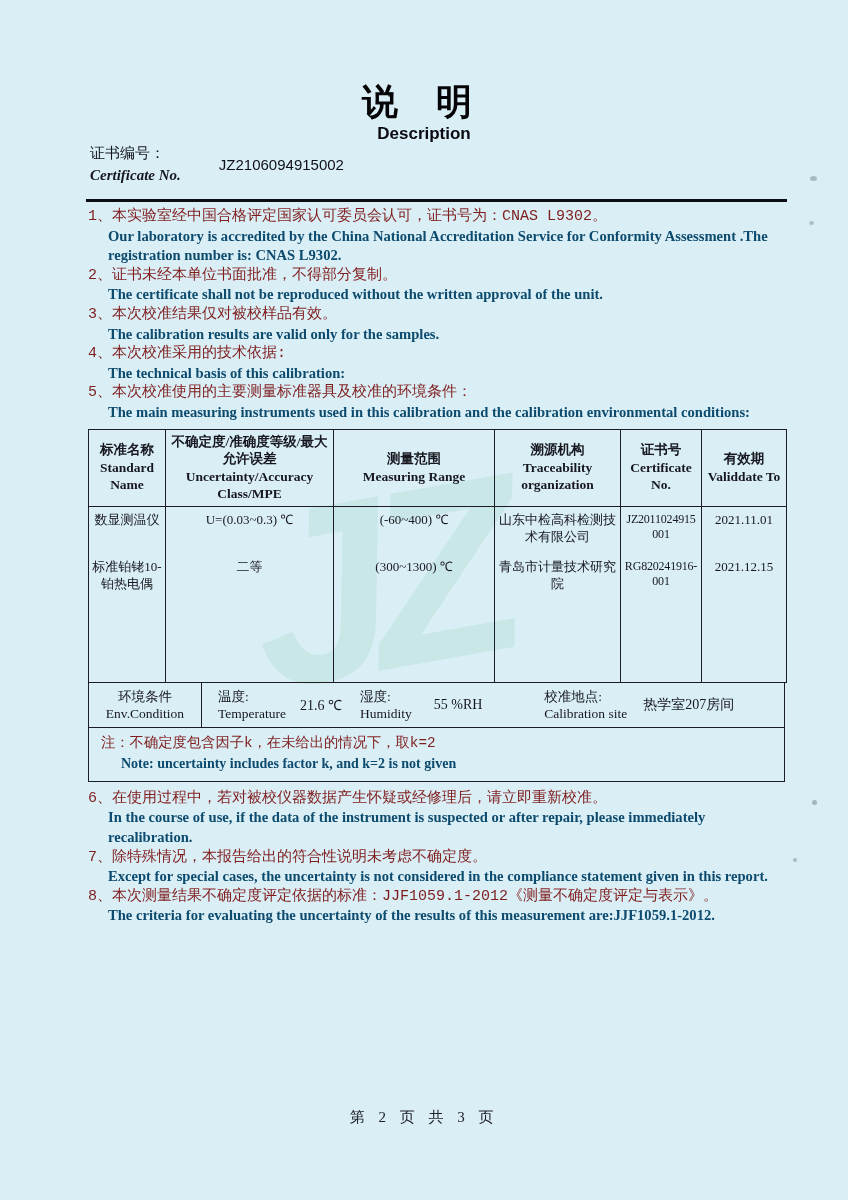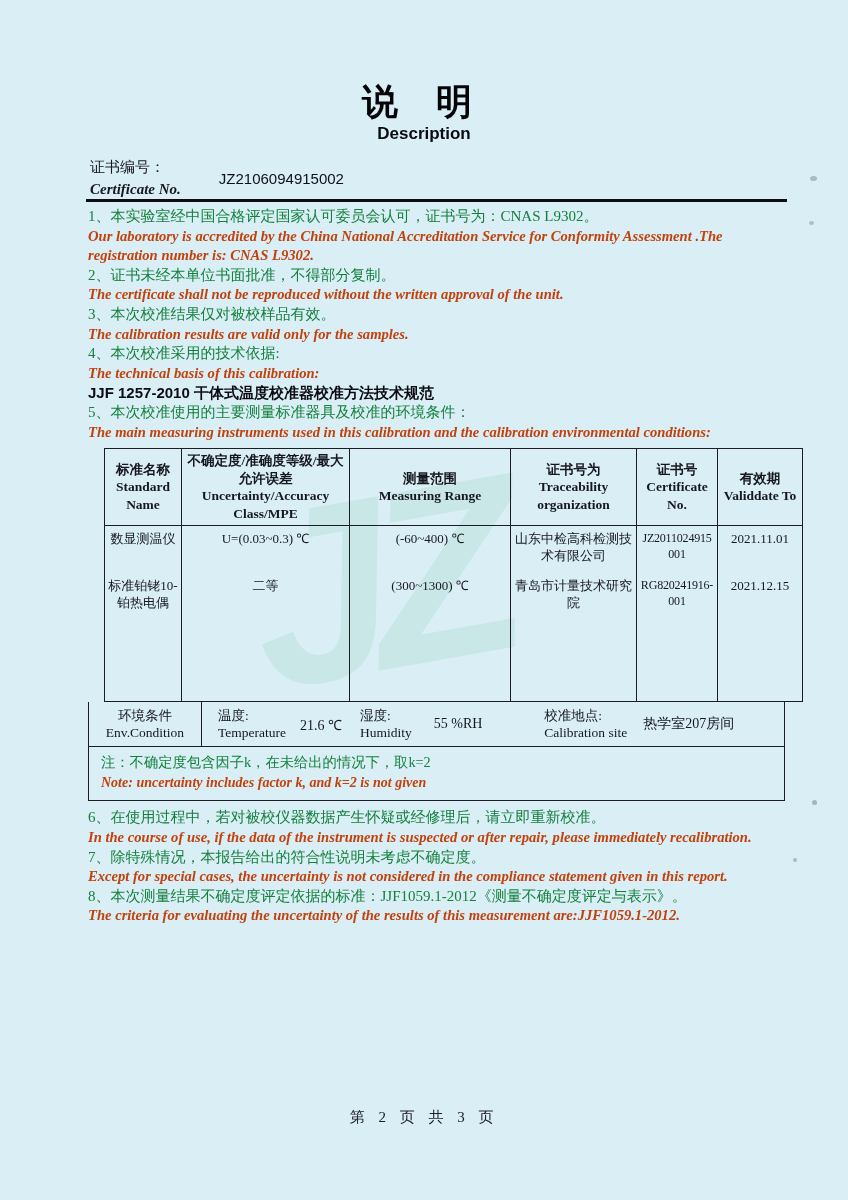--- a/index.html
+++ b/index.html
@@ -26,36 +26,36 @@
     position:absolute; top:78px; left:0; width:100%; text-align:center;
     font-family:Liberation Sans, sans-serif; font-weight:bold;
     font-size:36px; letter-spacing:14px; color:#050508; margin:0;
   }
   .page-subtitle {
     position:absolute; top:124px; left:0; width:100%; text-align:center;
     font-family:"Liberation Sans", sans-serif; font-weight:bold;
     font-size:17px; color:#0a0a10;
   }
 
-  .cert-block { position:absolute; left:90px; top:156px; display:flex; }
+  .cert-block { position:absolute; left:90px; top:142px; display:flex; }
   .cert-labels .cn { font-size:15px; line-height:22px; }
   .cert-labels .en-up { font-size:15px; line-height:22px; font-weight:bold; font-style:italic; }
   .cert-value {
     margin-left:38px; margin-top:14px;
     font-family:"Liberation Sans", sans-serif; font-size:15px; color:#101018;
   }
   .rule { position:absolute; left:86px; top:199px; width:701px; height:2.5px; background:#0c0c12; }
 
   .content { position:absolute; left:88px; top:207px; width:700px; }
-  .line-cn { font-size:15px; line-height:19.6px; color:#15803d; }
-  .line-en { font-size:14.6px; line-height:19.6px; font-weight:bold; font-style:italic; color:#c2410c; }
+  .line-cn { font-size:15px; line-height:19.6px; color:#7f1d1d;font-family:Liberation Mono, monospace; }
+  .line-en { font-size:14.6px; line-height:19.6px; font-weight:bold; color:#0c4a6e;margin-left:20px; }
   .line-std { font-size:15px; line-height:19.6px; font-weight:bold; font-family:"Liberation Sans", sans-serif; color:#0c0c12; }
 
   .table-wrap { margin-top:6px; width:698px; }
-  table.cal { width:698px; border-collapse:collapse; table-layout:fixed;margin-left:16px; }
+  table.cal { width:698px; border-collapse:collapse; table-layout:fixed; }
   table.cal th, table.cal td { border:1.6px solid #1c1c24; }
   table.cal th { font-size:13.5px; font-weight:bold; padding:3px 2px; line-height:1.3; text-align:center; vertical-align:middle; height:62px; }
   table.cal th .en-h { font-weight:bold; }
   .c0{width:77px}.c1{width:168px}.c2{width:161px}.c3{width:126px}.c4{width:81px}.c5{width:85px}
   table.cal td { height:170px; vertical-align:top; text-align:center; font-size:13px; line-height:1.3; padding:5px 3px 0 3px; }
   td.small-txt { font-size:12.3px; }
   .entry-a { min-height:47px; }
   .cert-num { word-break:break-all; letter-spacing:-0.2px; font-size:12px; }
 
   .env-row {
@@ -106,21 +106,20 @@
     <div class="content">
 
       <div class="line-cn">1、本实验室经中国合格评定国家认可委员会认可，证书号为：CNAS L9302。</div>
       <div class="line-en">Our laboratory is accredited by the China National Accreditation Service for Conformity Assessment .The registration number is: CNAS L9302.</div>
       <div class="line-cn">2、证书未经本单位书面批准，不得部分复制。</div>
       <div class="line-en">The certificate shall not be reproduced without the written approval of the unit.</div>
       <div class="line-cn">3、本次校准结果仅对被校样品有效。</div>
       <div class="line-en">The calibration results are valid only for the samples.</div>
       <div class="line-cn">4、本次校准采用的技术依据:</div>
       <div class="line-en">The technical basis of this calibration:</div>
-      <div class="line-std">JJF 1257-2010 干体式温度校准器校准方法技术规范</div>
       <div class="line-cn">5、本次校准使用的主要测量标准器具及校准的环境条件：</div>
       <div class="line-en">The main measuring instruments used in this calibration and  the calibration environmental conditions:</div>
 
       <div class="table-wrap">
         <table class="cal">
           <colgroup>
             <col class="c0">
               <col class="c1">
               <col class="c2">
               <col class="c3">
@@ -135,21 +134,21 @@
             </th>
             <th>
               <div class="cn-h">不确定度/准确度等级/最大允许误差</div>
               <div class="en-h">Uncertainty/Accuracy Class/MPE</div>
             </th>
             <th>
               <div class="cn-h">测量范围</div>
               <div class="en-h">Measuring Range</div>
             </th>
             <th>
-              <div class="cn-h">证书号为</div>
+              <div class="cn-h">溯源机构</div>
               <div class="en-h">Traceability organization</div>
             </th>
             <th>
               <div class="cn-h">证书号</div>
               <div class="en-h">Certificate No.</div>
             </th>
             <th>
               <div class="cn-h">有效期</div>
               <div class="en-h">Validdate To</div>
             </th>

